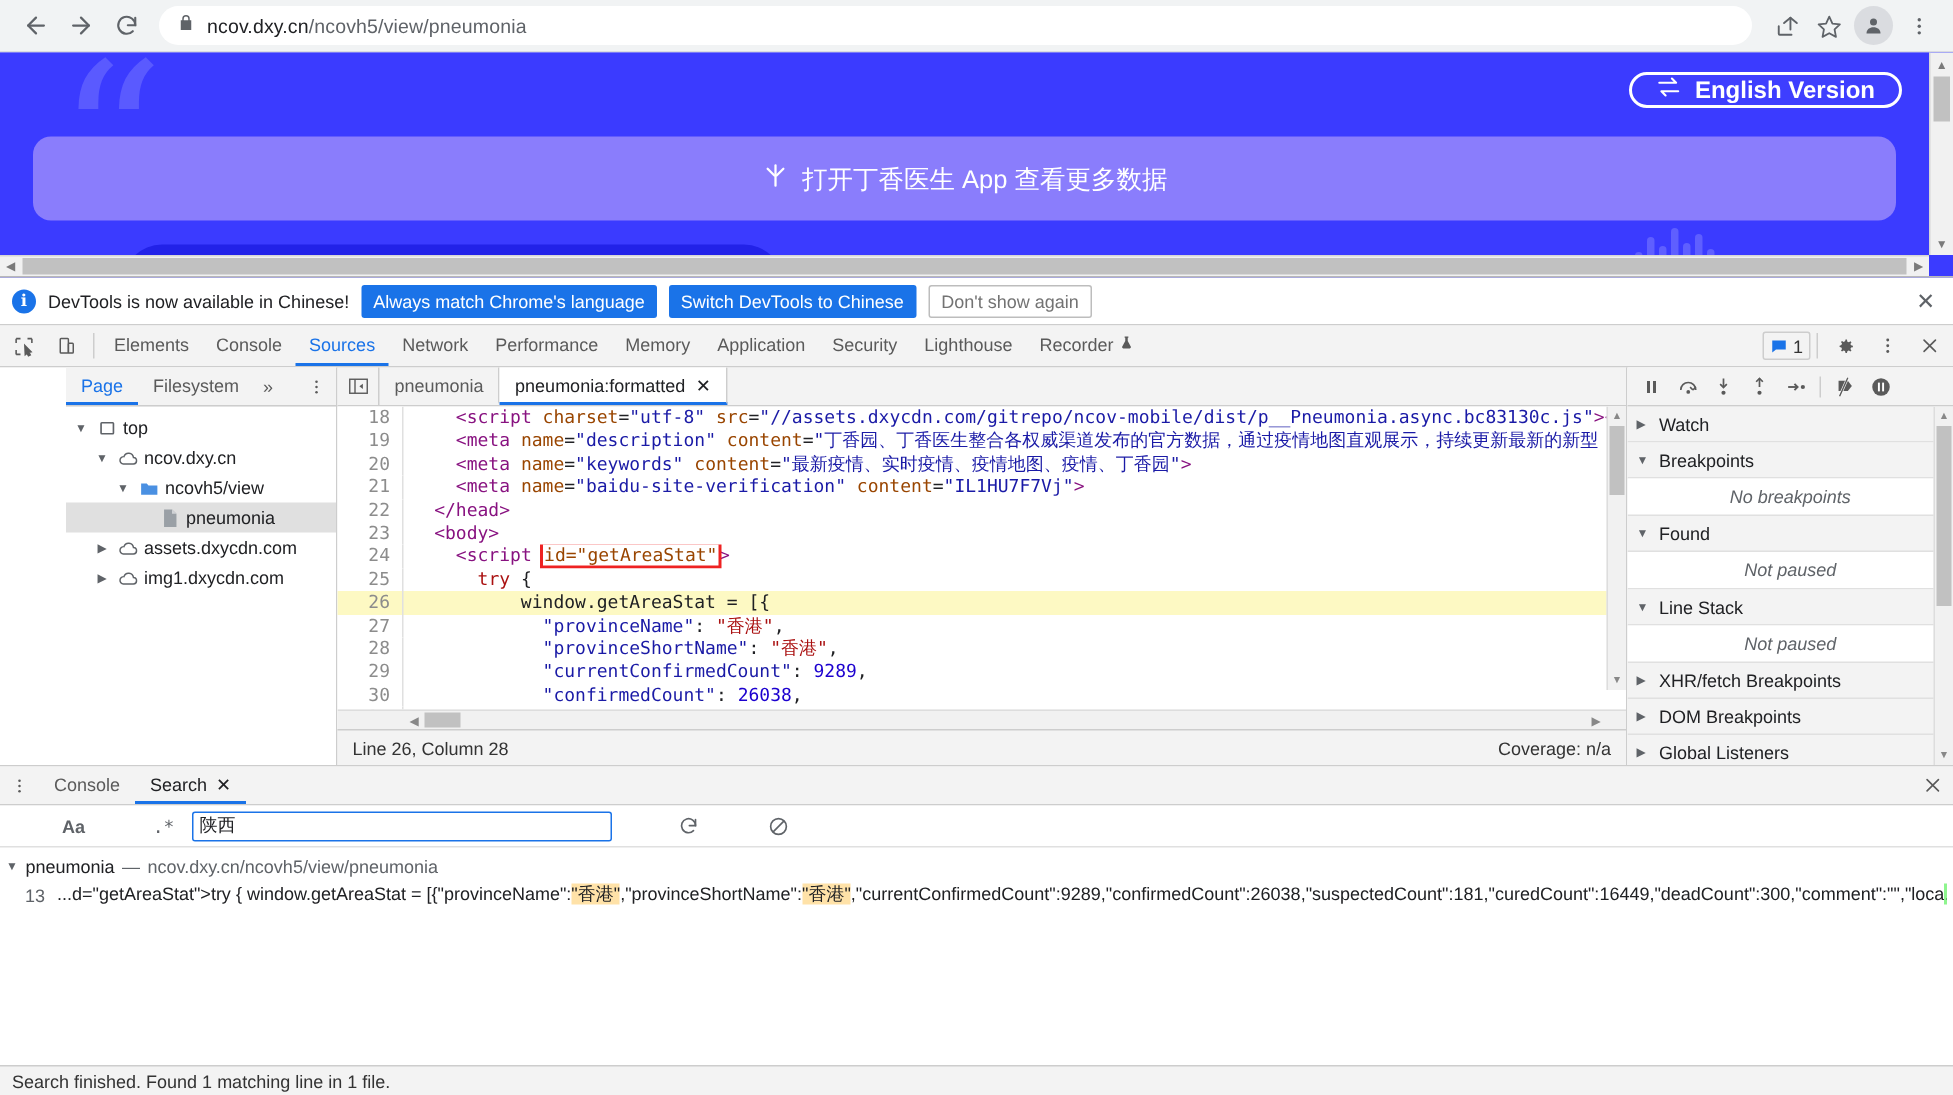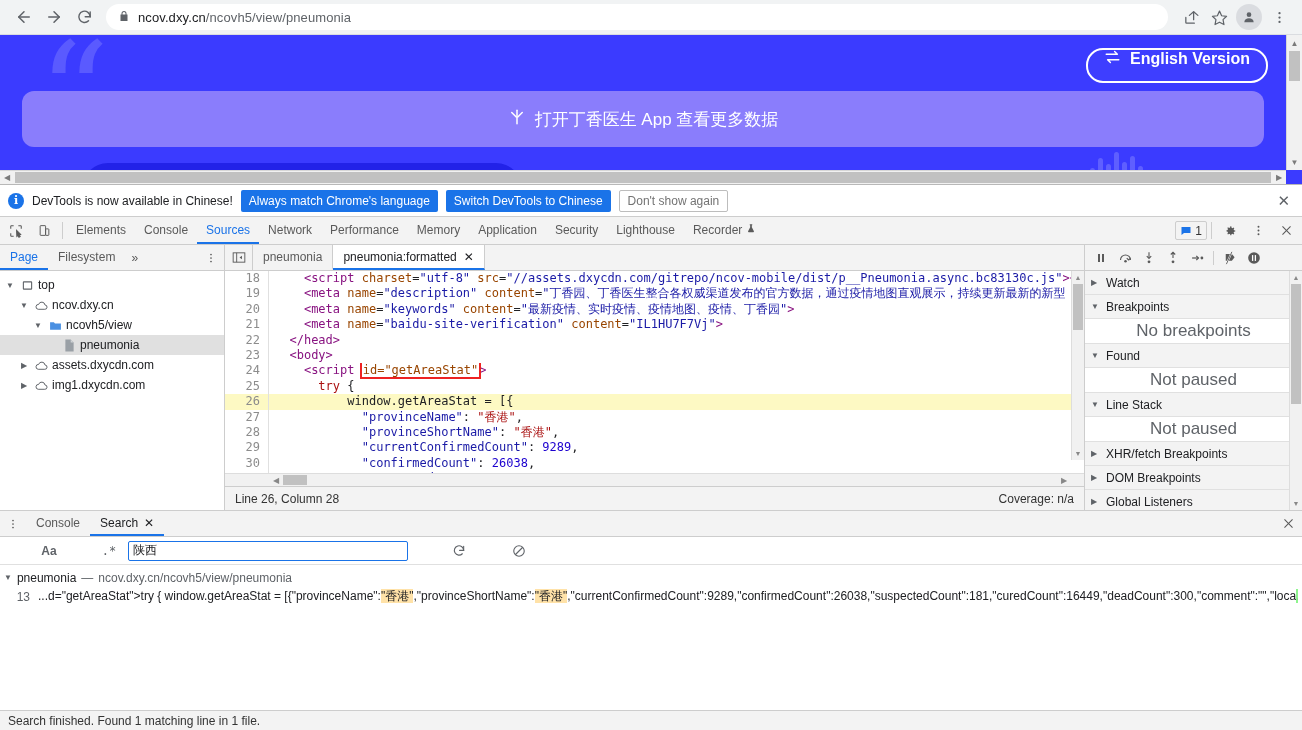--- a/index.html
+++ b/index.html
@@ -39,23 +39,23 @@
                 display: flex; align-items: center; justify-content: center;
                 color: #5f6368; margin: 0 2px; flex: 0 0 auto; cursor: pointer;}
 
   
   .page-view { position: relative; height: 150px; min-height: 150px; background: #3b3bff;
                overflow: hidden; border-bottom: 1px solid #b8b8b8; }
   .page-inner { position: absolute; inset: 0 16px 14px 0; overflow: hidden; background:#3b3bff;}
   .quote-mark { position: absolute; left: 38px; top: 10px; width: 120px; height: 80px;
                 color: #5a5aff; font-size: 140px; line-height: 100px; font-family: "DejaVu Serif", serif; }
   .engver {
-    position: absolute; right: 18px; top: 13px; height: 35px; padding: 0 16px;
+    position: absolute; right: 18px; top: 13px; height: 24px; padding: 0 16px;
     border: 2px solid #ffffff; border-radius: 17px; color: #fff;
-    display: flex; align-items: flex-start; gap: 9px; font-size: 16px; font-weight: bold;
+    display: flex; align-items: flex-end; gap: 9px; font-size: 16px; font-weight: bold;
     cursor: pointer; background: rgba(255,255,255,0.02);
   }
   .app-banner {
     position: absolute; left: 22px; right: 22px; top: 56px; height: 56px;
     background: #8a7dfc; border-radius: 12px; display: flex; align-items: center;
     justify-content: center; gap: 9px; color: #fff; font-size: 17px; cursor: pointer;
   }
   .title-block {
     position: absolute; left: 82px; top: 128px; width: 440px; height: 60px;
     background: #2222e8; border-radius: 26px 26px 0 0;
@@ -104,21 +104,21 @@
   .dt-tab.active { color: #1a73e8; border-bottom-color: #1a73e8; }
   .dt-tabs .grow { flex: 1; }
   .msg-badge { display: flex; align-items: center; gap: 3px; border: 1px solid #cdcdcd;
                border-radius: 2px; padding: 1px 4px; height: 19px; align-self: center;
                color: #333; cursor: pointer; }
 
   .dt-body { flex: 1 1 auto; display: flex; min-height: 0; }
 
   
   .navigator { width: 225px; min-width:225px; border-right: 1px solid #cdcdcd;
-               display: flex; flex-direction: column; background: #fff; }
+               display: flex; flex-direction: column; background: #fff; padding-left: 44px; }
   .nav-tabs { height: 26px; min-height:26px; display: flex; align-items: stretch;
               border-bottom: 1px solid #cdcdcd; background: #f3f3f3; }
   .nav-tab { display: flex; align-items: center; padding: 0 10px; font-size: 12px;
              color: #5a5a5a; cursor: pointer; border-bottom: 2px solid transparent; }
   .nav-tab.active { color: #1a73e8; border-bottom-color: #1a73e8; }
   .nav-more { display: flex; align-items: center; padding: 0 6px; color: #5a5a5a; cursor: pointer; }
   .nav-tabs .grow { flex: 1; }
   .kebab { display: flex; align-items: center; padding: 0 7px; color: #5a5a5a; cursor: pointer;
            letter-spacing: 0; }
   .tree { padding: 4px 0; font-size: 12px; }
@@ -184,21 +184,21 @@
                  gap: 2px; padding: 0 5px; border-bottom: 1px solid #cdcdcd; background: #f3f3f3; }
   .dbg-btn { width: 22px; height: 20px; display: flex; align-items: center;
              justify-content: center; color: #5a5a5a; cursor: pointer; }
   .dbg-sep { width: 1px; height: 14px; background: #cdcdcd; margin: 0 3px; }
   .dbg-panes { flex: 1 1 auto; overflow: hidden; position: relative; }
   .pane-head { height: 24px; display: flex; align-items: center; gap: 5px; padding: 0 6px;
                background: #f3f3f3; border-bottom: 1px solid #e0e0e0; font-size: 12px;
                color: #202124; cursor: pointer; }
   .pane-head .tri { font-size: 8px; color: #5f6368; width: 10px; }
   .pane-empty { height: 25px; display: flex; align-items: center; justify-content: center;
-                color: #5f6368; font-size: 17px;
+                font-style: italic; color: #5f6368; font-size: 12px;
                 border-bottom: 1px solid #e0e0e0; background: #fff; }
   .dbg-vscroll { position: absolute; right: 0; top: 0; bottom: 0; width: 13px;
                  background: #f1f1f1; border-left: 1px solid #ddd; }
   .dbg-vscroll .varrow { height: 13px; display:flex; align-items:center; justify-content:center;
                          color: #888; font-size: 7px; }
   .dbg-vscroll .vthumb { position: absolute; top: 13px; left: 1px; right: 1px; height: 120px;
                          background: #c1c1c1; }
 
   
   .drawer { height: 200px; min-height:200px; border-top: 1px solid #cdcdcd;

